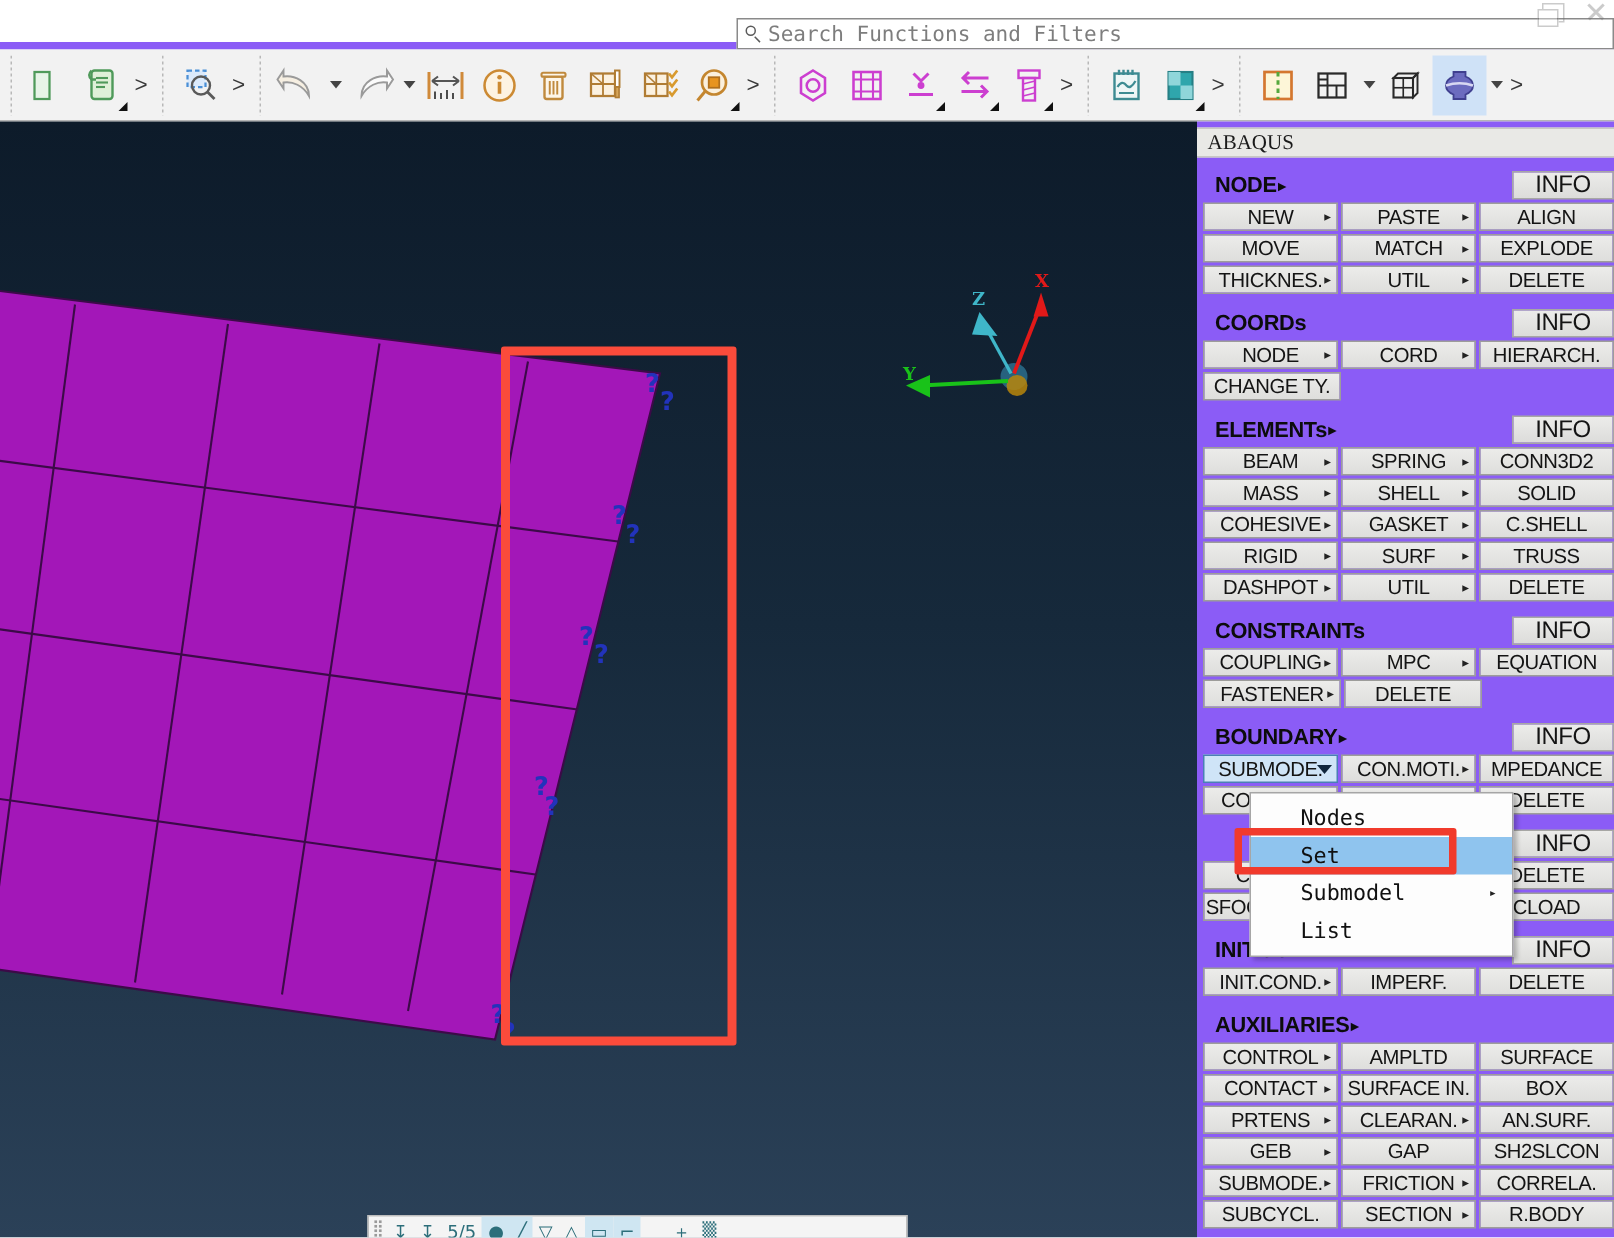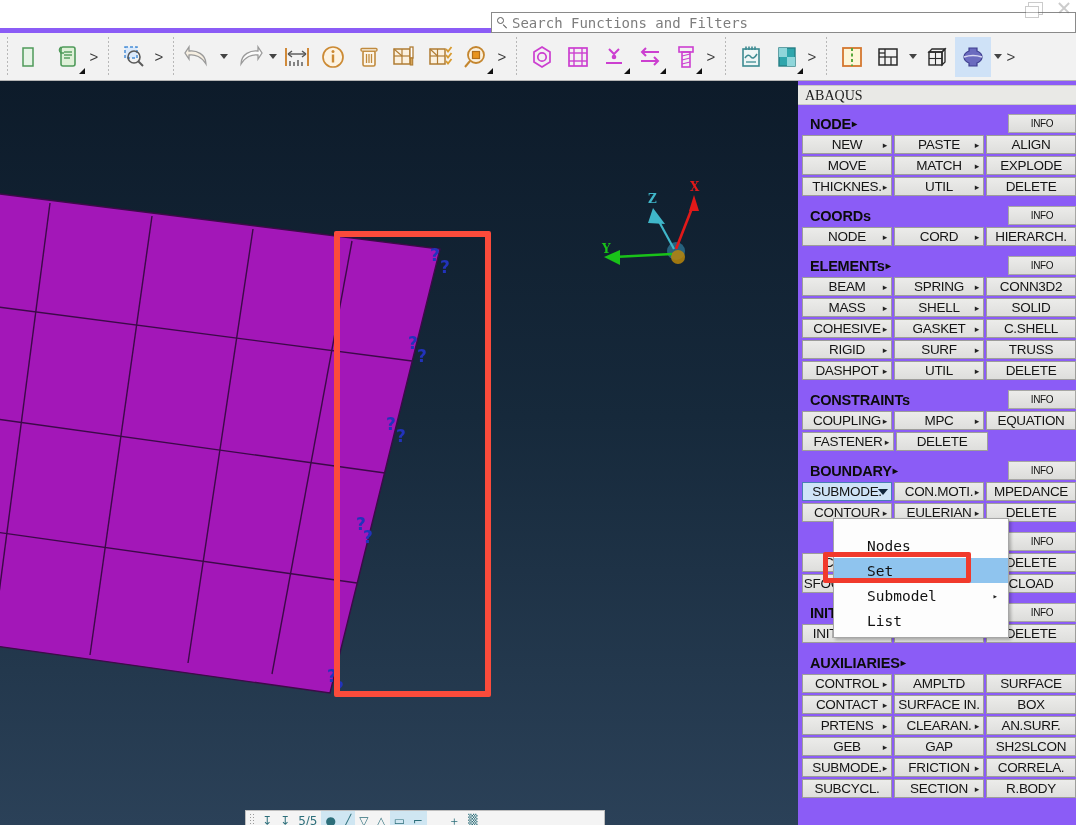--- a/index.html
+++ b/index.html
@@ -152,31 +152,31 @@
   .pbtn.open .arwd{
     position:absolute;right:3px;top:50%;transform:translateY(-50%);
     width:0;height:0;border-left:5px solid transparent;border-right:5px solid transparent;
     border-top:6px solid #10263c;
   }
   .infobtn{
     width:92px;height:19px;box-sizing:border-box;
     background:linear-gradient(to bottom,#ececea,#dcdcda);
     border:1px solid #a7a7a4;
     display:flex;align-items:center;justify-content:center;
-    font-size:10px;color:#141414;white-space:nowrap;overflow:hidden;
+    font-size:16px;color:#141414;white-space:nowrap;overflow:hidden;
     letter-spacing:-0.3px;
   }
   .gap{height:7px;}
 
   
   .popup{
-    position:absolute;left:35px;top:437px;width:176px;
+    position:absolute;left:35px;top:447px;width:176px;
     background:#fdfdfd;border:1px solid #a6a6a6;
     box-shadow:2px 2px 3px rgba(0,0,0,.25);
-    padding:14px 0 4px 0;box-sizing:border-box;z-index:40;
+    padding:4px 0 4px 0;box-sizing:border-box;z-index:40;
   }
   .mitem{
     height:25px;display:flex;align-items:center;padding-left:33px;
     font-family:"DejaVu Sans Mono", monospace;font-size:14.5px;color:#111;
     position:relative;box-sizing:border-box;
   }
   .mitem.hl{background:#8fc4ee;}
   .mitem .sub{
     position:absolute;right:10px;top:50%;transform:translateY(-50%);
     font-size:9px;color:#222;
@@ -555,20 +555,25 @@
             <span class="arw">▸</span>
           </div>
           <div class="pbtn">
             <span>CORD</span>
             <span class="arw">▸</span>
           </div>
           <div class="pbtn">
             <span>HIERARCH.</span>
           </div>
         </div>
+        <div class="btnrow">
+          <div class="pbtn">
+            <span>CHANGE TY.</span>
+          </div>
+        </div>
         <div class="gap"></div>
         <div class="sectrow">
           <div class="secthead">
             <span>ELEMENTs</span>
             <span class="arw">▸</span>
           </div>
           <div class="infobtn">INFO</div>
         </div>
         <div class="btnrow">
           <div class="pbtn">

